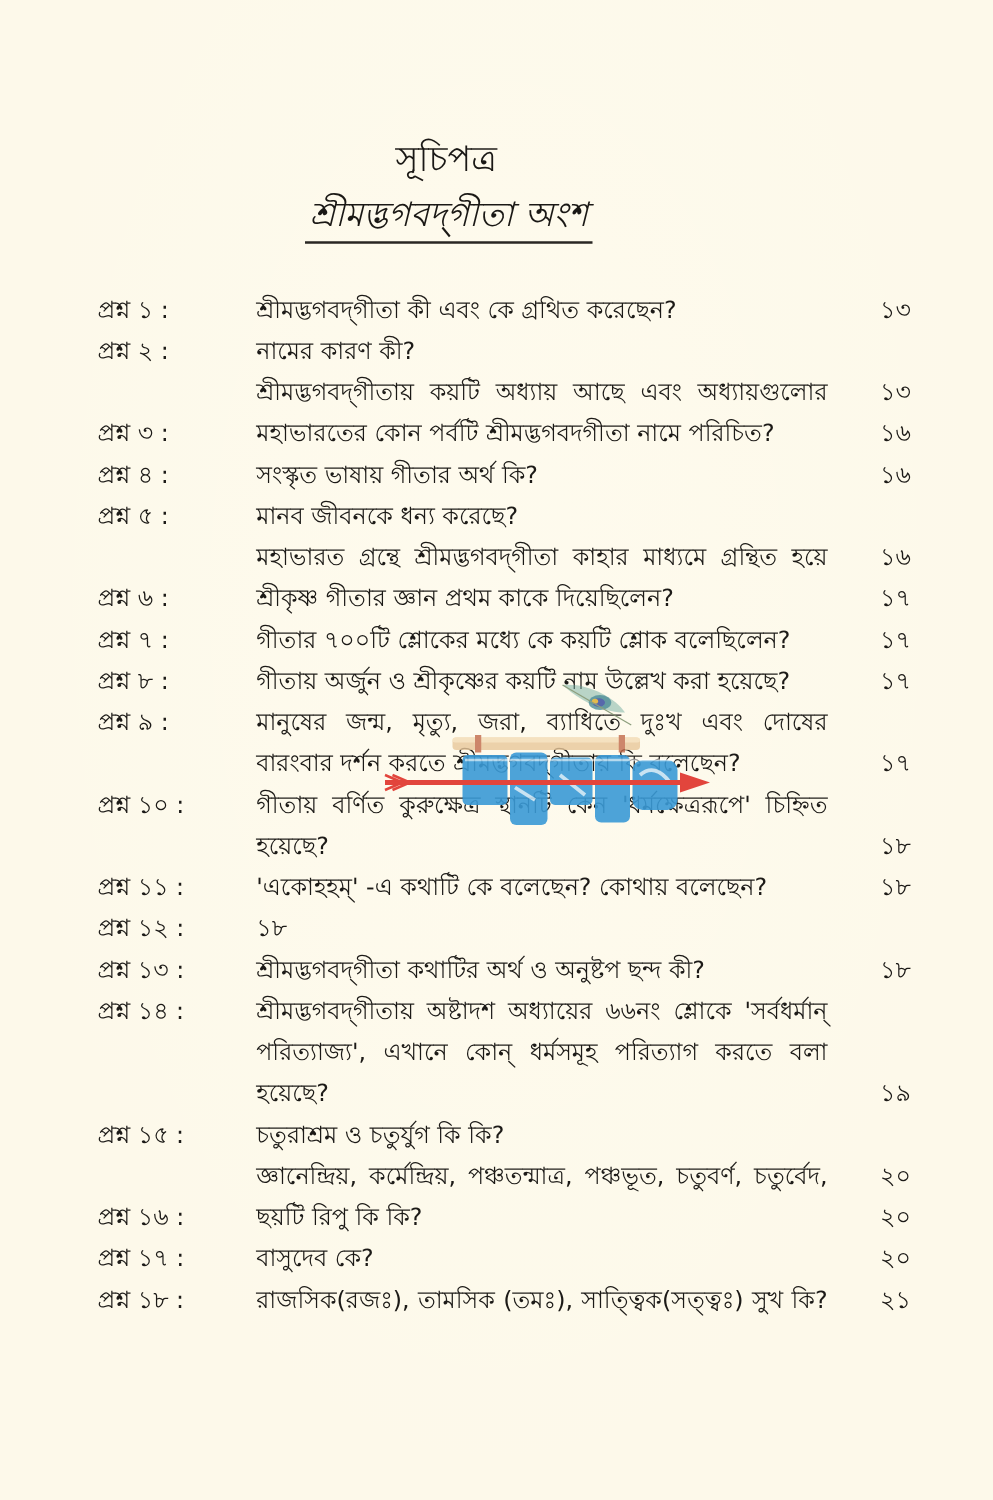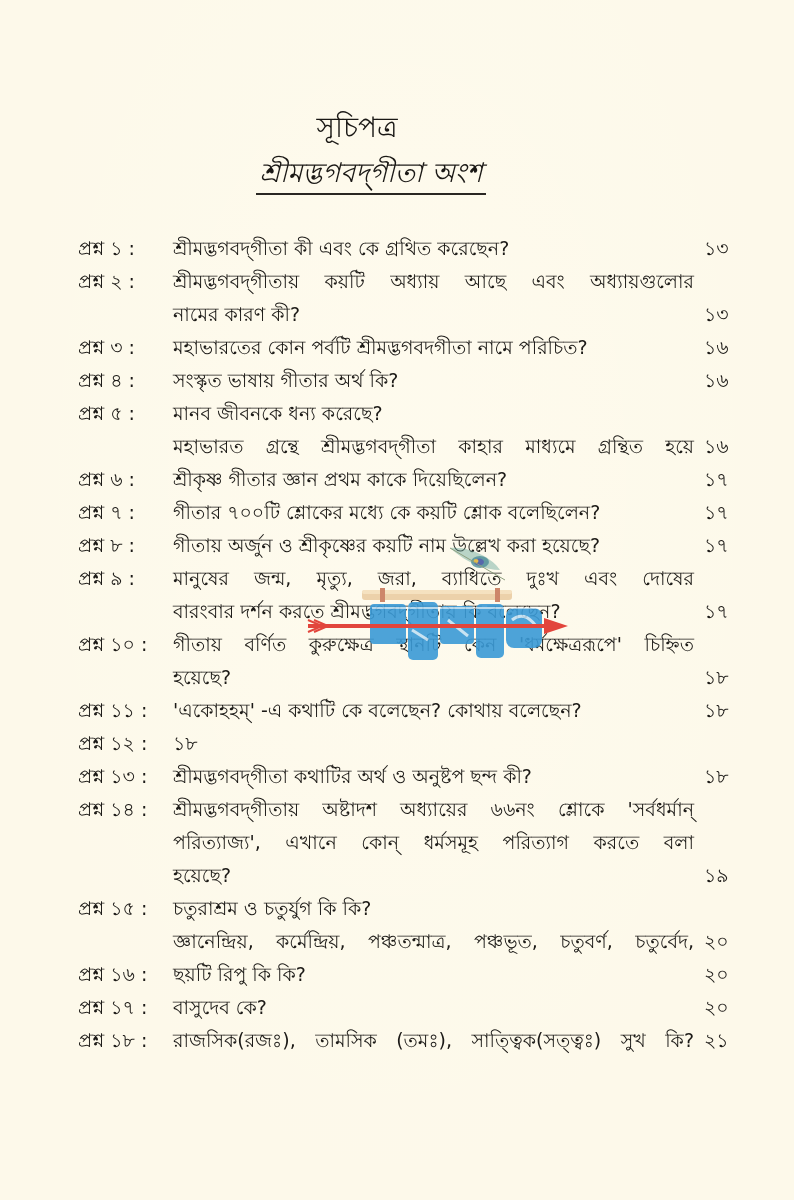--- a/index.html
+++ b/index.html
@@ -27,21 +27,21 @@
       position: absolute;
       left: 0; width: 714px;
       top: 110px;
       text-align: center;
       font-size: 28px;
       line-height: 36px;
       color: #1a1815;
     }
     .subtitle-wrap {
       position: absolute;
-      left: 12px; width: 718px;
+      left: 0; width: 718px;
       top: 156px;
       text-align: center;
     }
     .subtitle {
       display: inline-block;
       font-size: 27px;
       line-height: 34px;
       font-style: italic;
       color: #1a1815;
       padding: 0 4px 3px 4px;
@@ -50,20 +50,21 @@
     .toc {
       position: absolute;
       left: 78px;
       top: 232px;
       width: 686px;
     }
     .entry {
       display: grid;
       grid-template-columns: 95px 1fr 60px;
       align-items: end;
+      gap: 32px;
     }
     .entry .label {
       font-size: 19px;
       line-height: 33px;
       white-space: nowrap;
       align-self: start;
     }
     .entry .text {
       font-size: 19px;
       line-height: 33px;
@@ -107,22 +108,22 @@
       <div class="entry">
         <div class="label">প্রশ্ন ১ :</div>
         <div class="text">
           <span class="line">শ্রীমদ্ভগবদ্‌গীতা কী এবং কে গ্রথিত করেছেন?</span>
         </div>
         <div class="pg">১৩</div>
       </div>
       <div class="entry">
         <div class="label">প্রশ্ন ২ :</div>
         <div class="text">
+          <span class="line">নামের কারণ কী?</span>
           <span class="line justify">শ্রীমদ্ভগবদ্‌গীতায় কয়টি অধ্যায় আছে এবং অধ্যায়গুলোর</span>
-          <span class="line">নামের কারণ কী?</span>
         </div>
         <div class="pg">১৩</div>
       </div>
       <div class="entry">
         <div class="label">প্রশ্ন ৩ :</div>
         <div class="text">
           <span class="line">মহাভারতের কোন পর্বটি শ্রীমদ্ভগবদগীতা নামে পরিচিত?</span>
         </div>
         <div class="pg">১৬</div>
       </div>

